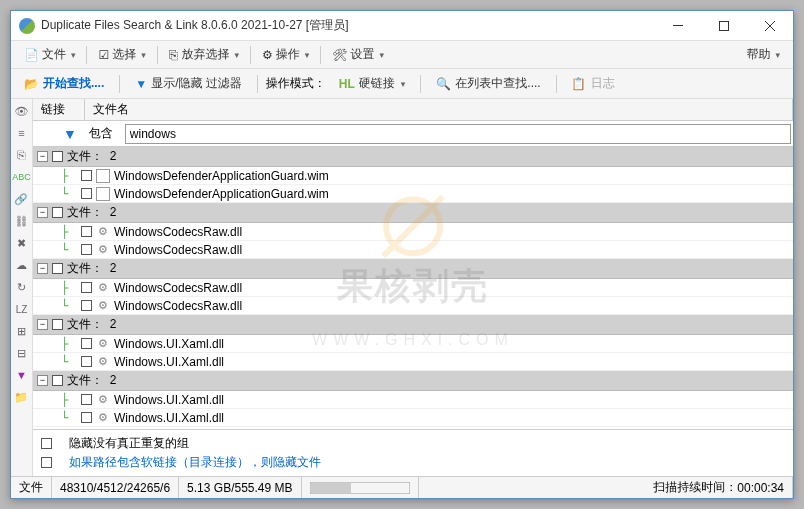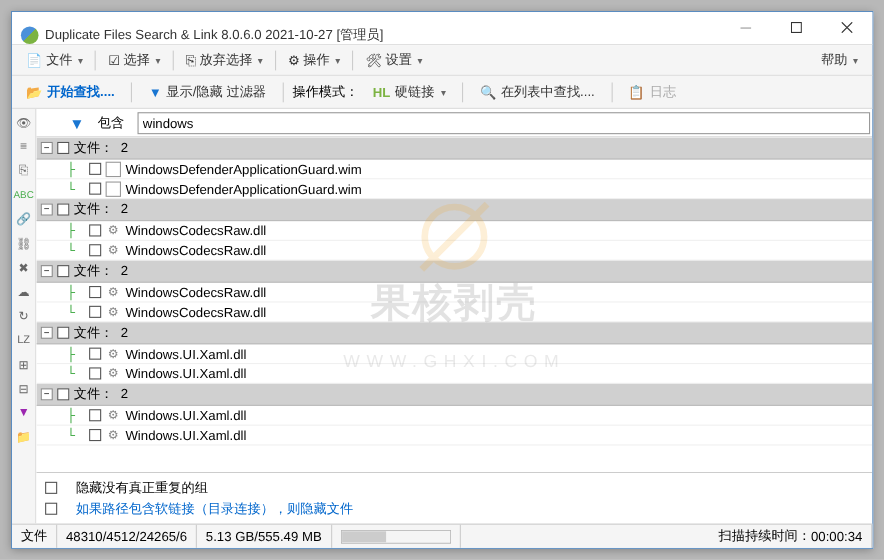--- a/index.html
+++ b/index.html
@@ -1,18 +1,18 @@
 <!DOCTYPE html>
 <html><head>
 <meta charset="utf-8">
 <style>
 *{margin:0;padding:0;box-sizing:border-box;font-family:"Microsoft YaHei","Segoe UI",sans-serif;font-size:12px}
 body{background:#b8b8b8;display:flex;justify-content:center;align-items:center;height:509px;width:804px}
 .window{width:784px;height:489px;background:#fff;border:1px solid #5a8cc0;display:flex;flex-direction:column;box-shadow:0 2px 8px rgba(0,0,0,.3)}
-.titlebar{height:30px;background:#fff;display:flex;align-items:flex-end;padding:0 0 0 8px;border-bottom:1px solid #e0e0e0}
+.titlebar{height:30px;background:#fff;display:flex;align-items:center;padding:0 0 0 8px;border-bottom:1px solid #e0e0e0}
 .titlebar .app-icon{width:16px;height:16px;border-radius:50%;background:linear-gradient(135deg,#4a90d9 50%,#7cb342 50%);margin-right:6px}
 .titlebar .title{flex:1;color:#333}
 .titlebar .winbtns{display:flex}
 .titlebar .winbtns div{width:46px;height:30px;display:flex;align-items:center;justify-content:center;color:#333}
 .menubar{height:28px;background:#f5f5f5;display:flex;align-items:center;padding:0 6px;border-bottom:1px solid #ddd;gap:2px}
 .menubar .mitem{display:flex;align-items:center;padding:2px 6px;gap:3px;color:#333;border:1px solid transparent}
 .menubar .spacer{flex:1}
 .menubar .sep{width:1px;height:18px;background:#ccc;margin:0 2px}
 .toolbar{height:30px;background:#f5f5f5;display:flex;align-items:center;padding:0 6px;border-bottom:1px solid #ddd;gap:6px}
 .tbtn{display:flex;align-items:center;padding:3px 6px;gap:4px;color:#333;border:1px solid transparent}
@@ -161,20 +161,24 @@
       <div class="lb">☁</div>
       <div class="lb">↻</div>
       <div class="lb" style="font-size:10px">LZ</div>
       <div class="lb">⊞</div>
       <div class="lb">⊟</div>
       <div class="lb" style="color:#9c27b0">▼</div>
       <div class="lb">📁</div>
     </div>
 
     <div class="main">
+      <div class="gridhead">
+        <div class="gh gh1">链接</div>
+        <div class="gh gh2">文件名</div>
+      </div>
       <div class="filterrow">
         <span class="funnel">▼</span>
         <span class="flabel">包含</span>
         <input type="text" value="windows" style="">
       </div>
       <div class="tree">
         <div class="watermark">
           <div class="logo"></div>
           <div class="t1">果核剥壳</div>
           <div class="t2">WWW.GHXI.COM</div>

